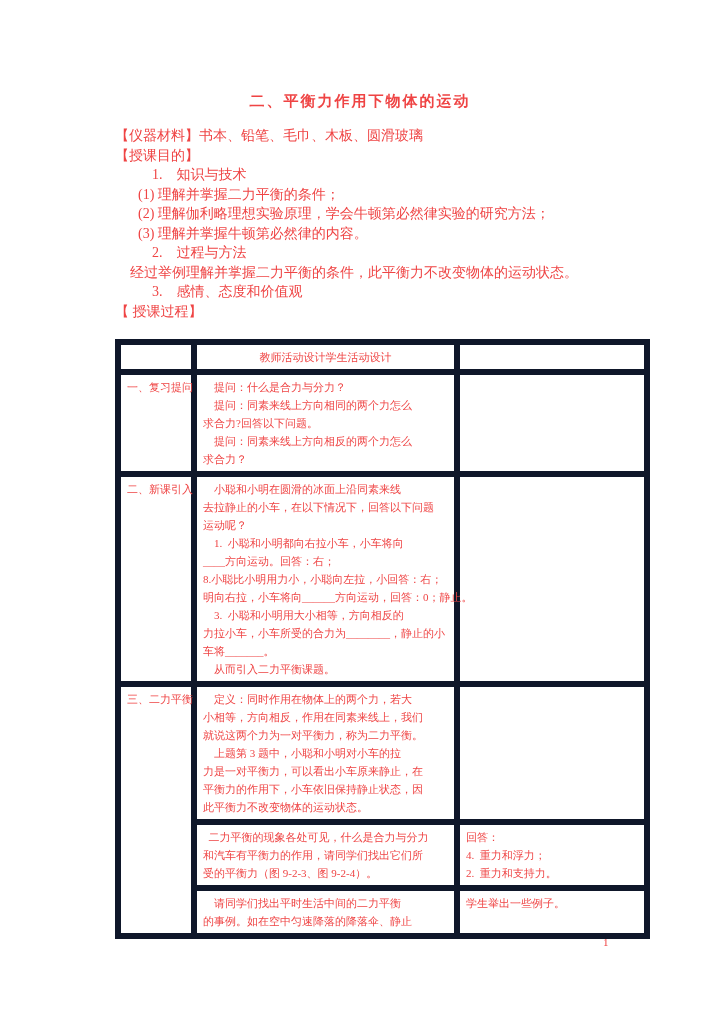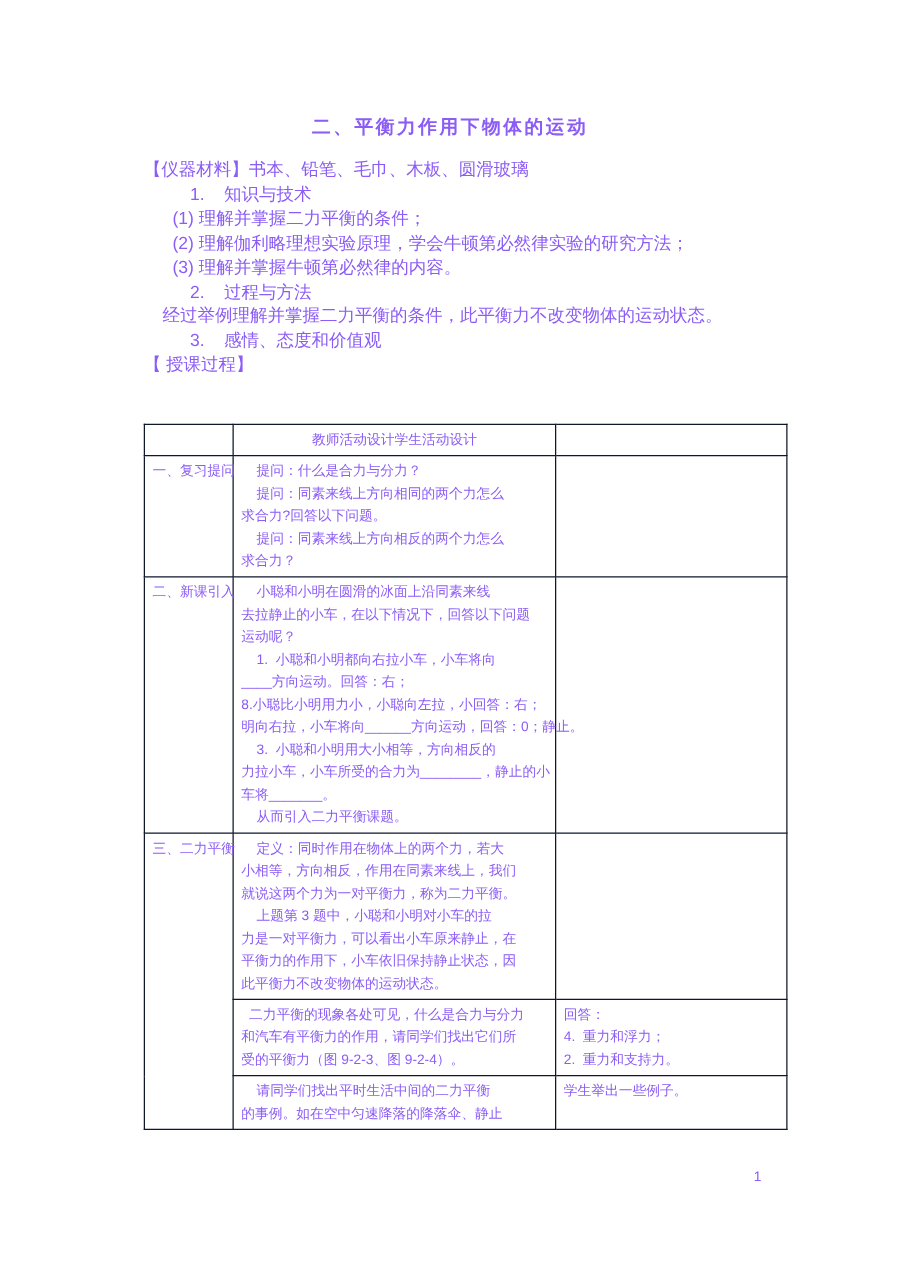--- a/index.html
+++ b/index.html
@@ -1,21 +1,21 @@
 <!DOCTYPE html>
 <html><head>
 <meta charset="utf-8">
 <style>
   html,body { margin:0; padding:0; background:#ffffff; }
   .page {
     position:relative;
     width:720px; height:950px;
     background:#ffffff;
-    font-family:Liberation Sans, sans-serif;
-    color:#8b5cf6;
+    font-family:Liberation Serif, serif;
+    color:#ef4444;
     overflow:hidden;
   }
   .doc-title {
     position:absolute; top:92px; left:0; width:720px;
     text-align:center;
     font-size:15px; font-weight:bold; letter-spacing:2px;
     margin:0;
   }
   .intro {
     position:absolute; top:126px; left:115px; width:505px;
@@ -31,21 +31,21 @@
   .ind2 { padding-left:37px; }
 
   table.lesson-table {
     position:absolute; top:339px; left:115px;
     width:505px;
     border-collapse:collapse;
     table-layout:fixed;
     font-size:11px;
   }
   table.lesson-table td {
-    border:1px solid #0f172a;
+    border:6px solid #0f172a;
     vertical-align:top;
     padding:3px 3px 3px 6px;
     line-height:18px;
   }
   td.c1 { width:68px; padding:1px; vertical-align:middle; white-space:nowrap; overflow:visible; }
   td.c2 { width:255px; }
   td.c3 { width:182px; padding-left:22px; }
   tr.hrow td { height:22px; vertical-align:middle; text-align:center; padding:1px; }
   .tline { white-space:pre; line-height:18px; }
   td.vmid { vertical-align:middle; }
@@ -56,20 +56,21 @@
 </style>
 </head>
 <body>
 
 <div class="page">
 
   <h1 class="doc-title">二、平衡力作用下物体的运动</h1>
 
   <div class="intro">
     <div class="line ind0">【仪器材料】书本、铅笔、毛巾、木板、圆滑玻璃</div>
+    <div class="line ind0">【授课目的】</div>
     <div class="line ind2">1.    知识与技术</div>
     <div class="line ind1">(1) 理解并掌握二力平衡的条件；</div>
     <div class="line ind1">(2) 理解伽利略理想实验原理，学会牛顿第必然律实验的研究方法；</div>
     <div class="line ind1">(3) 理解并掌握牛顿第必然律的内容。</div>
     <div class="line ind2">2.    过程与方法</div>
     <div class="line indP">经过举例理解并掌握二力平衡的条件，此平衡力不改变物体的运动状态。</div>
     <div class="line ind2">3.    感情、态度和价值观</div>
     <div class="line ind0">【 授课过程】</div>
   </div>
 

